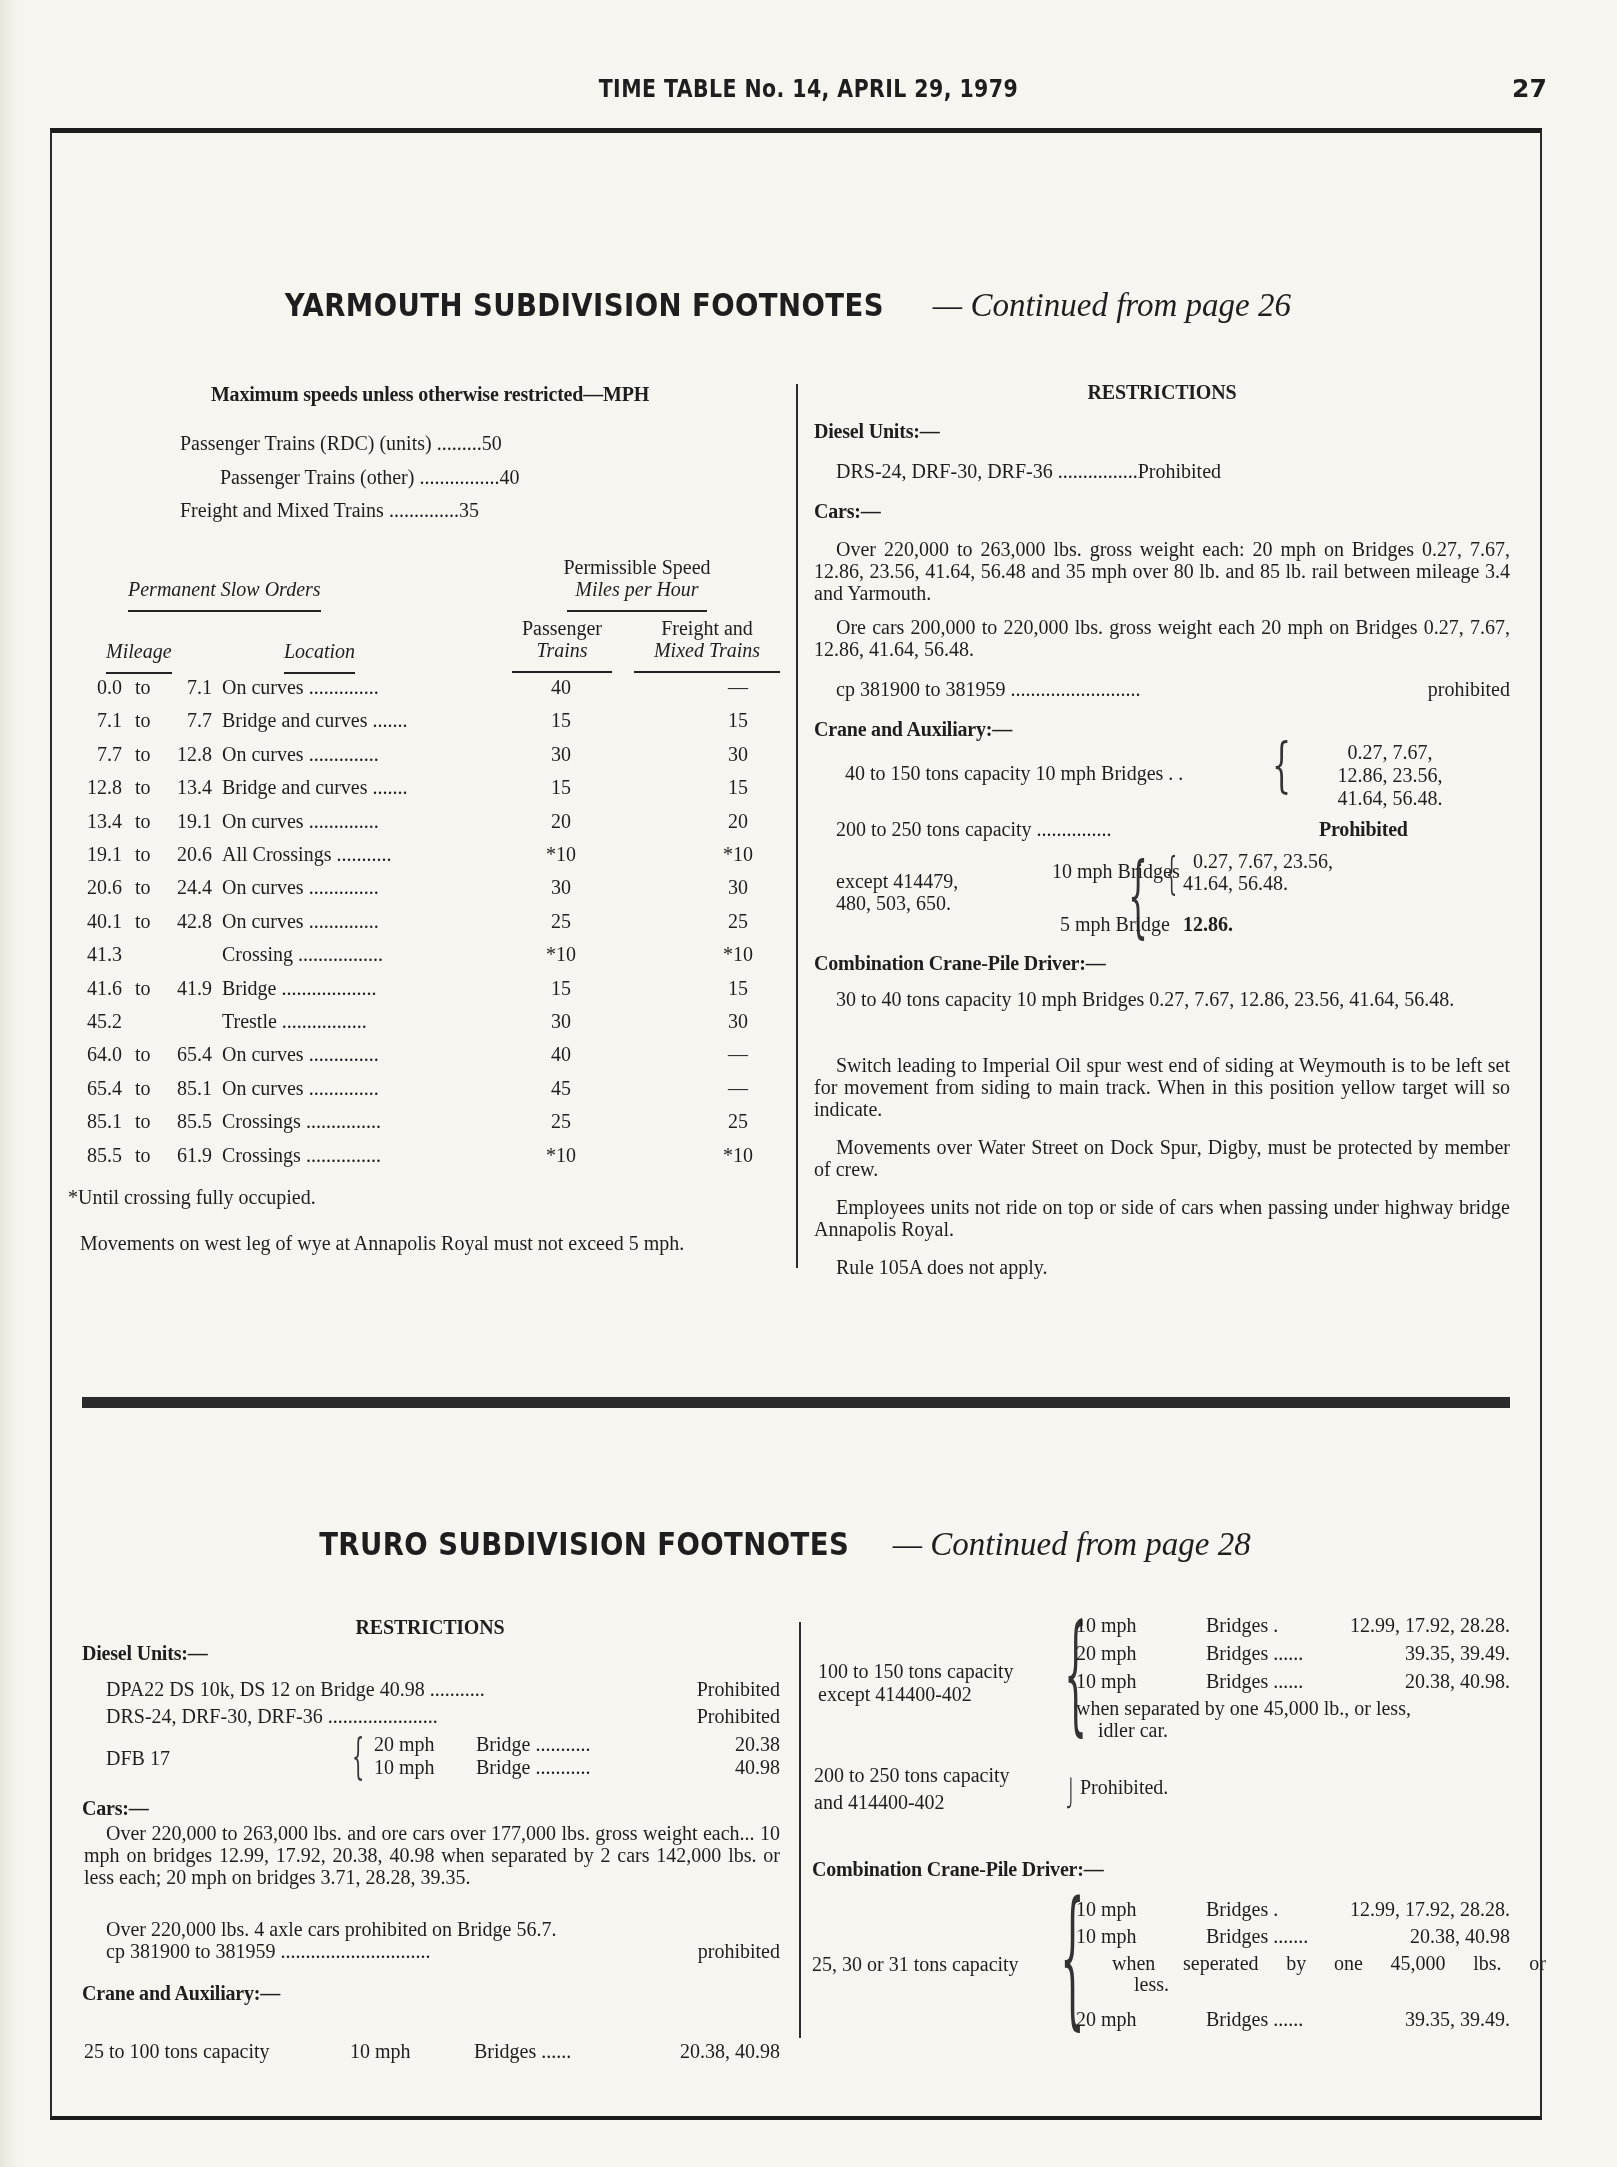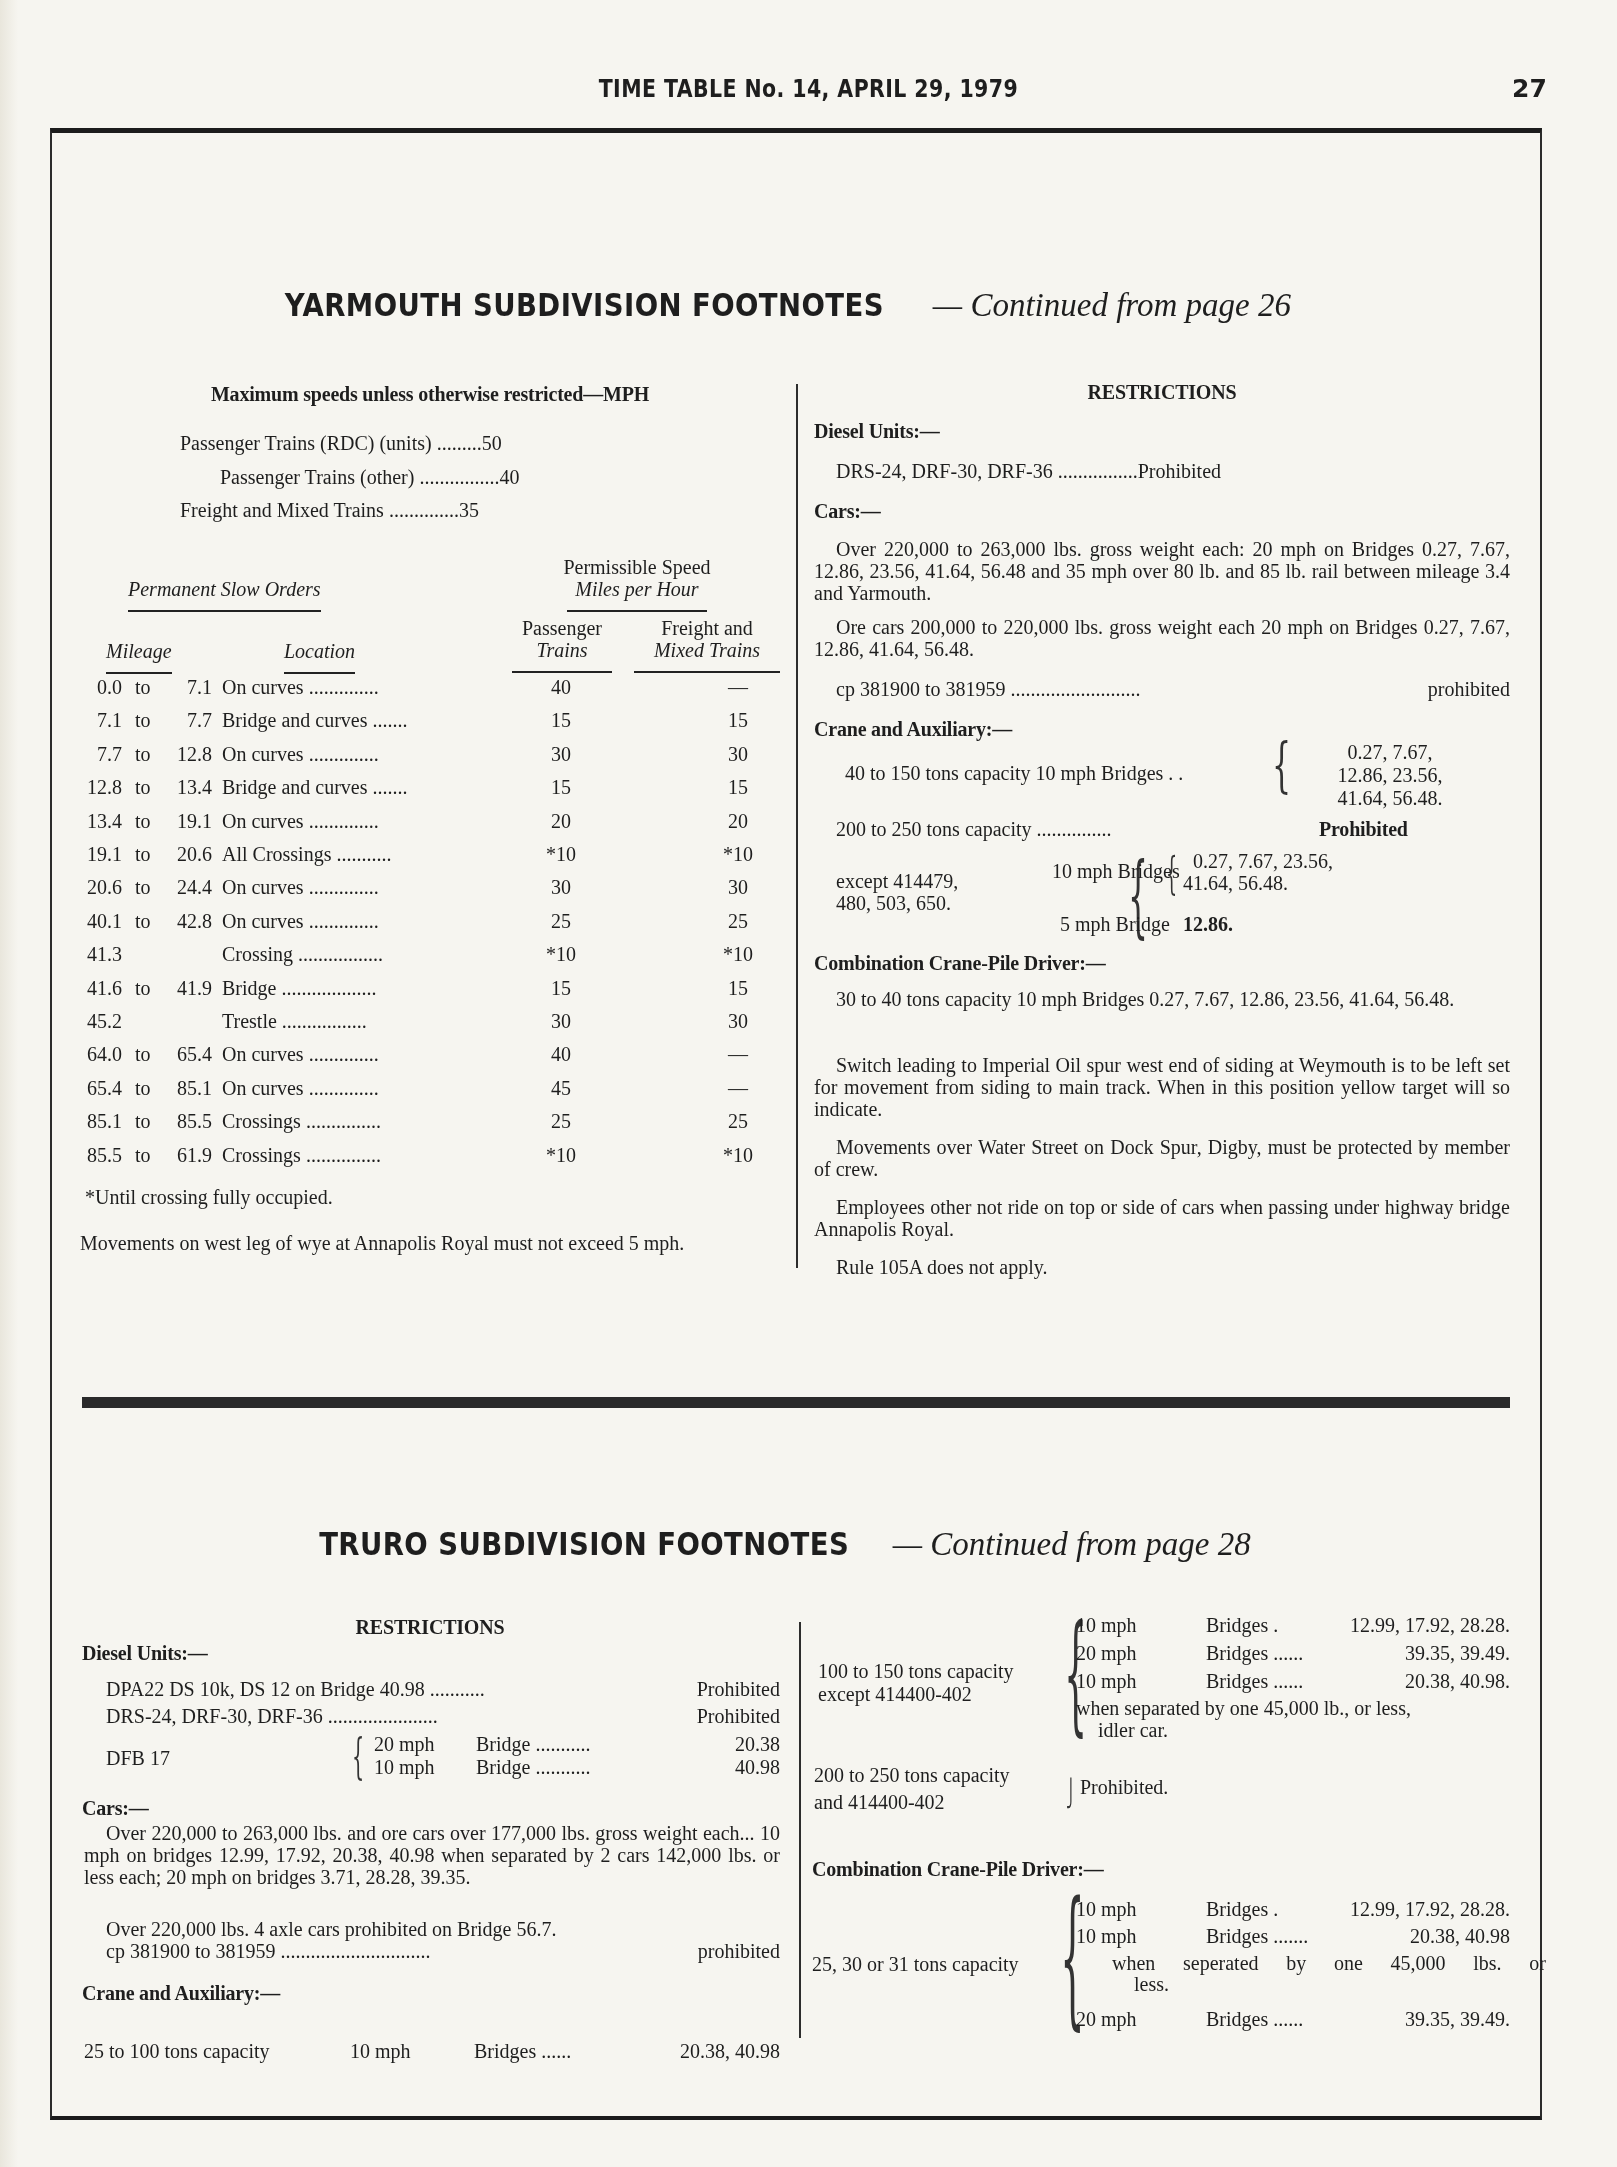--- a/index.html
+++ b/index.html
@@ -237,21 +237,21 @@
     <div class="so-row" style="top: 1143.6px; width: 700px;">
       <span class="so-from">85.5</span>
       <span class="so-to">to</span>
       <span class="so-end">61.9</span>
       <span class="so-loc">Crossings ...............</span>
       <span class="so-pass">*10</span>
       <span class="so-frt">*10</span>
     </div>
   </div>
 
-<div class="txt" style="left:85px; top:1186px;font-family:Liberation Serif, serif;">*Until crossing fully occupied.</div>
+<div class="txt" style="left:68px; top:1186px;font-family:Liberation Serif, serif;">*Until crossing fully occupied.</div>
 <div class="para" style="left:80px; top:1232px; width:700px;">Movements on west leg of wye at Annapolis Royal must not exceed 5 mph.</div>
 
 <div class="txt heading-bold center" style="left:812px; top:381px; width:700px;">RESTRICTIONS</div>
 <div class="txt heading-bold" style="left:814px; top:420px;">Diesel Units:—</div>
 <div class="txt" style="left:836px; top:460px;">
   <span>DRS-24, DRF-30, DRF-36 ................</span><span>Prohibited</span>
 </div>
 <div class="txt heading-bold" style="left:814px; top:500px;">Cars:—</div>
 <div class="para" style="left:814px; top:538px; width:696px; text-indent:22px;">Over 220,000 to 263,000 lbs. gross weight each: 20 mph on Bridges 0.27, 7.67, 12.86, 23.56, 41.64, 56.48 and 35 mph over 80 lb. and 85 lb. rail between mileage 3.4 and Yarmouth.</div>
 <div class="para" style="left:814px; top:616px; width:696px; text-indent:22px;">Ore cars 200,000 to 220,000 lbs. gross weight each 20 mph on Bridges 0.27, 7.67, 12.86, 41.64, 56.48.</div>
@@ -279,21 +279,21 @@
 <div class="txt" style="left:1183px; top:850px; line-height:22px;">
   <div style="padding-left:10px;">0.27, 7.67, 23.56,</div>
   <div>41.64, 56.48.</div>
 </div>
 <div class="txt" style="left:1060px; top:913px;">5 mph Bridge</div>
 <div class="txt" style="left:1183px; top:913px; font-weight:bold;">12.86.</div>
 <div class="txt heading-bold" style="left:814px; top:952px;">Combination Crane-Pile Driver:—</div>
 <div class="para" style="left:814px; top:988px; width:696px; text-indent:22px;">30 to 40 tons capacity 10 mph Bridges 0.27, 7.67, 12.86, 23.56, 41.64, 56.48.</div>
 <div class="para" style="left:814px; top:1054px; width:696px; text-indent:22px;">Switch leading to Imperial Oil spur west end of siding at Weymouth is to be left set for movement from siding to main track. When in this position yellow target will so indicate.</div>
 <div class="para" style="left:814px; top:1136px; width:696px; text-indent:22px;">Movements over Water Street on Dock Spur, Digby, must be protected by member of crew.</div>
-<div class="para" style="left:814px; top:1196px; width:696px; text-indent:22px;">Employees other not ride on top or side of cars when passing under highway bridge Annapolis Royal.</div>
+<div class="para" style="left:814px; top:1196px; width:696px; text-indent:22px;">Employees units not ride on top or side of cars when passing under highway bridge Annapolis Royal.</div>
 <div class="para" style="left:814px; top:1256px; width:696px; text-indent:22px;">Rule 105A does not apply.</div>
 
 <div class="thick-rule"></div>
 
 <div class="section-title" style="top:1525px;">
   <span class="bold-part">TRURO SUBDIVISION FOOTNOTES</span><span class="italic-part">— Continued from page 28</span>
 </div>
 
 <div class="col-divider" style="left:799px; top:1622px; height:416px;"></div>
 

